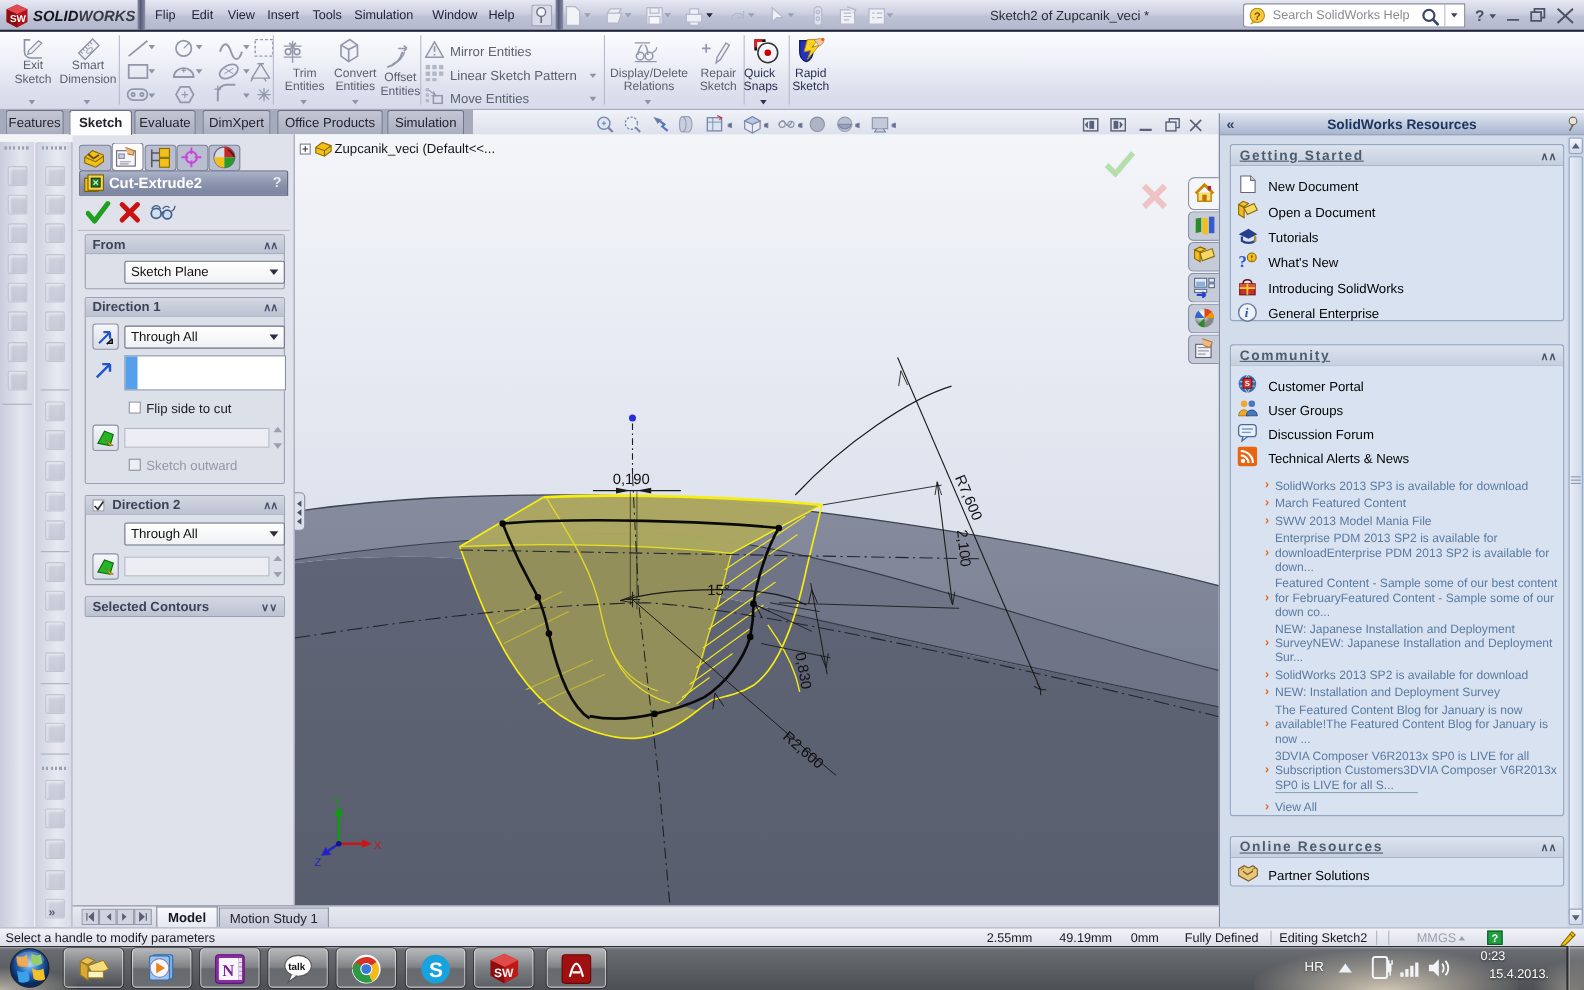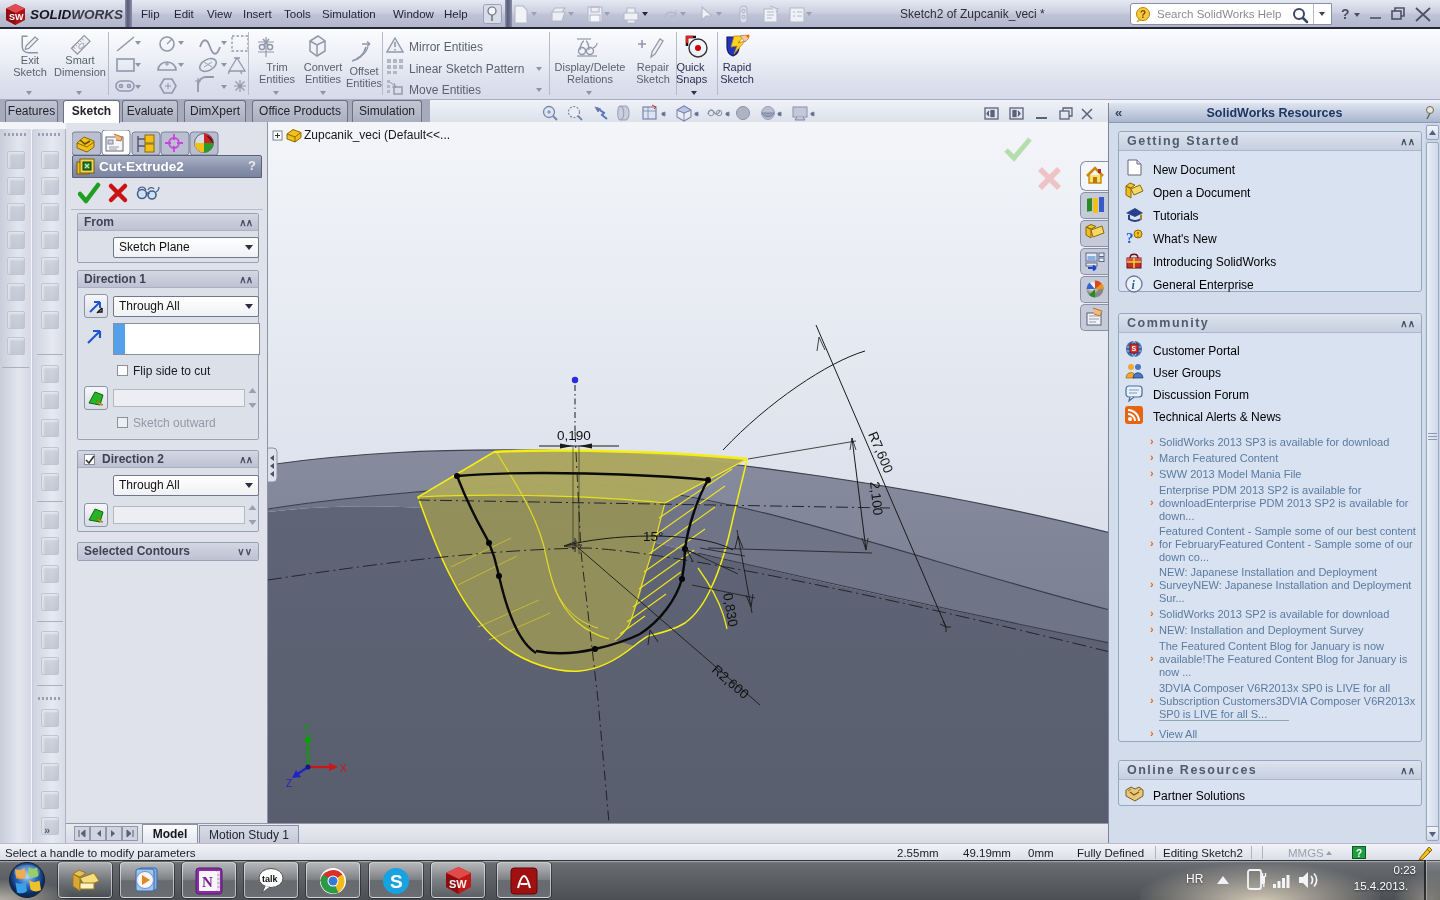--- a/index.html
+++ b/index.html
@@ -40,21 +40,21 @@
 .darr { position:absolute; right:5px; top:7px; width:0; height:0; border-left:4px solid transparent; border-right:4px solid transparent; border-top:5px solid #2a2e3e; }
 .cb { width:11px; height:11px; background:#fff; border:1px solid #8a8fa0; }
 .pmlabel { font-size:12px; color:#1a1a24; }
 .spin { background:#eceef3; border:1px solid #b4b8c4; }
 .sqbtn { width:24px; height:24px; background:linear-gradient(#f6f7fa,#d8dce6); border:1px solid #8d93a6; border-radius:3px; }
 
 #taskpane { left:1108px; top:103px; width:332px; height:740px; background:#d3dcea; border-left:1px solid #7d8398; }
 #tphead { left:0; top:0; width:331px; height:20px; background:linear-gradient(#dfe5f0 0%,#c3cddf 50%,#a9b6cf 100%); border-bottom:1px solid #8c99b2; }
 .tpbox { left:9px; width:304px; background:#d9e2f1; border:1px solid #94a7c2; border-radius:3px; }
 .tpsec { height:19px; background:linear-gradient(#dde3ee,#c6cfdf); border-bottom:1px solid #aab6ca; border-radius:3px 3px 0 0;
-  font-size:12.5px; font-weight:bold; color:#4d5c6e; letter-spacing:1.5px; padding:2px 0 0 8px; }
+  font-size:12.5px; font-weight:bold; color:#4d5c6e; letter-spacing:1.5px; padding:2px 0 0 8px;text-decoration:underline; }
 .tpitem { position:absolute; left:14px; font-size:12px; color:#000; }
 .newsline { position:absolute; left:40px; font-size:11px; color:#5a7ba0; white-space:nowrap; }
 .bullet { position:absolute; left:31px; font-size:11px; color:#e8650f; font-weight:bold; }
 
 #bottomtabs { left:66px; top:823px; width:1042px; height:20px; background:linear-gradient(#e8eaf1,#d8dbe6); border-top:1px solid #9297a8; }
 #statusbar { left:0; top:843px; width:1440px; height:17px; background:linear-gradient(#f2f3f8,#dcdfe9); border-top:1px solid #b8bcca; font-size:11.5px; color:#1a1a22; }
 #taskbar { left:0; top:860px; width:1440px; height:40px; background:linear-gradient(#84878c 0%,#686b70 10%,#5a5d62 55%,#4c4f54 100%); }
 .tbtn { top:2px; width:54px; height:36px; border:1px solid rgba(255,255,255,0.55); border-radius:4px;
   background:linear-gradient(rgba(255,255,255,0.5),rgba(255,255,255,0.22) 48%,rgba(255,255,255,0.08) 52%,rgba(255,255,255,0.16)); box-shadow:0 0 0 1px rgba(0,0,0,0.4); }
 </style>
@@ -1018,18 +1018,18 @@
         <rect x="1" y="12" width="3" height="4"></rect>
         <rect x="5.5" y="9" width="3" height="7"></rect>
         <rect x="10" y="6" width="3" height="10"></rect>
         <rect x="14.5" y="3" width="3" height="13"></rect>
       </g>
     </svg>
   <svg class="abs" style="left:1297px;top:10px" width="22" height="20" viewBox="0 0 22 20">
       <path d="M2 7 h4 l5 -5 v16 l-5 -5 h-4 z" fill="#f2f4f8"></path>
       <path d="M14 6 c2 2 2 6 0 8 M17 3.5 c3.5 3.5 3.5 9.5 0 13" stroke="#f2f4f8" stroke-width="1.7" fill="none"></path>
     </svg>
-  <div class="abs" style="left:1346px;top:4px;width:70px;text-align:right;font-size:11.5px;color:#fff;text-shadow:0 1px 2px rgba(0,0,0,0.6)">0:23</div>
+  <div class="abs" style="left:1346px;top:4px;width:70px;text-align:left;font-size:11.5px;color:#fff;text-shadow:0 1px 2px rgba(0,0,0,0.6)">0:23</div>
   <div class="abs" style="left:1342px;top:20px;width:78px;text-align:center;font-size:11.5px;color:#fff;text-shadow:0 1px 2px rgba(0,0,0,0.6)">15.4.2013.</div>
   <div class="abs" style="left:1424px;top:0;width:2px;height:40px;background:rgba(20,20,24,0.75)"></div>
   <div class="abs" style="left:1426px;top:0;width:1px;height:40px;background:rgba(255,255,255,0.4)"></div>
   <div class="abs" style="left:1426px;top:0;width:14px;height:40px;background:linear-gradient(rgba(255,255,255,0.15),rgba(0,0,0,0.1))"></div>
 </div>
 
 </body></html>

